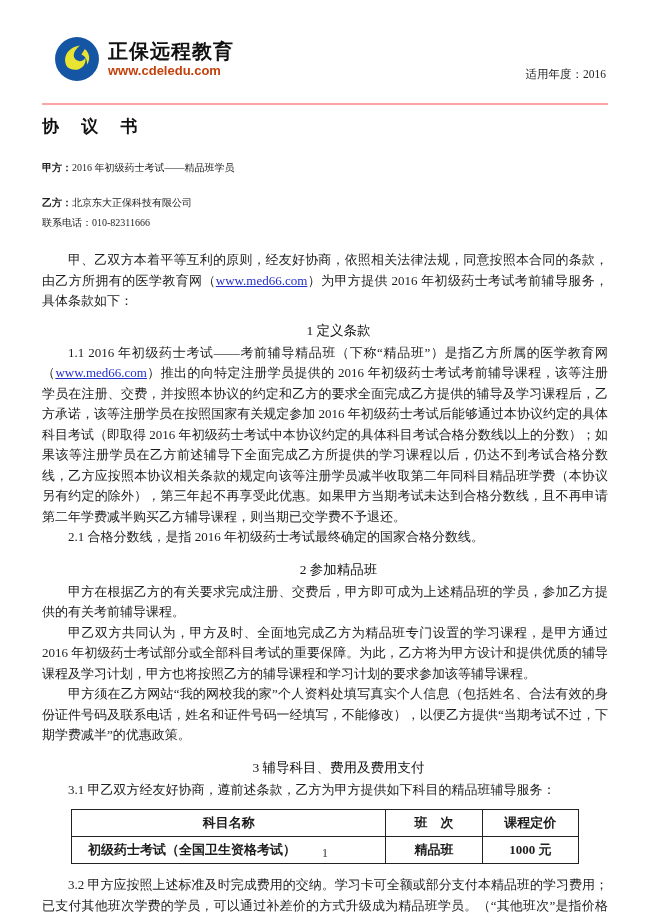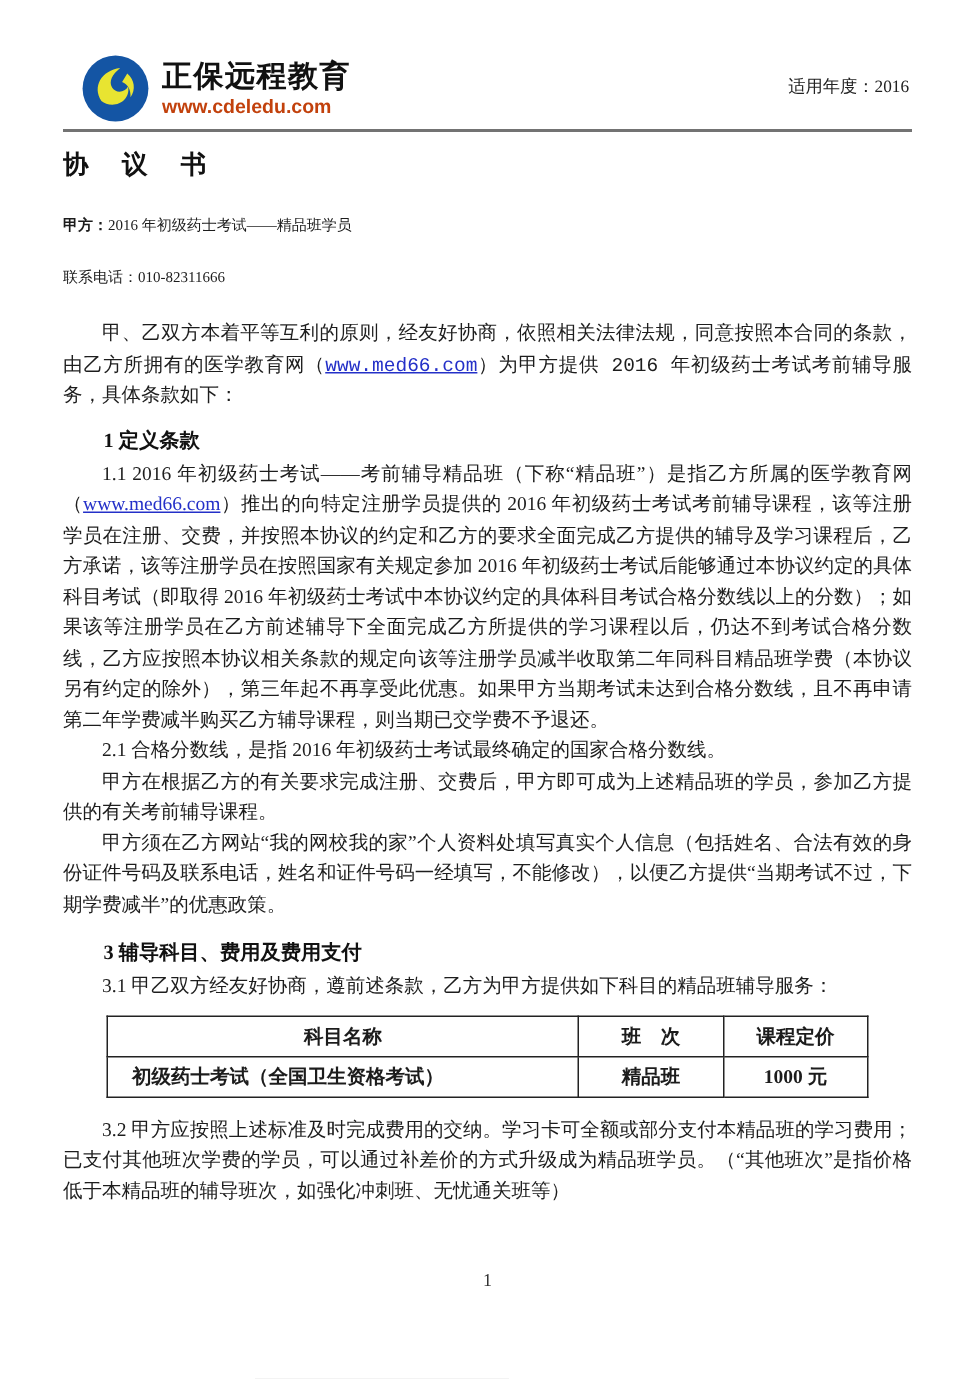--- a/index.html
+++ b/index.html
@@ -11,22 +11,22 @@
     box-sizing:border-box;
     padding:0 42px;
     font-family:"Liberation Serif","DejaVu Serif",serif;
     color:#1c1c1c;
     overflow:hidden;
   }
   
   .hdr{
     position:relative;
     padding-top:36px;
-    border-bottom:2px solid #737373;
-    padding-bottom:4px;
+    border-bottom:2px solid #fca5a5;
+    padding-bottom:21px;
   }
   .hdr-logo-row{display:flex;align-items:center;gap:8px;margin-left:12px;}
   .logo-mark{width:46px;height:46px;flex:0 0 auto;}
   .brand-col{display:flex;flex-direction:column;line-height:1.05;}
   .brand-name{
     font-family:"Liberation Sans","DejaVu Sans",sans-serif;
     font-weight:bold;font-size:20px;color:#111;letter-spacing:1px;
   }
   .brand-url{
     font-family:"Liberation Sans","DejaVu Sans",sans-serif;
@@ -48,24 +48,24 @@
   .parties{margin-top:20px;font-size:10px;line-height:20px;}
   .party-line{margin:0;}
   .party-a{margin-bottom:15px;}
   .party-label{font-weight:bold;}
   
   .para{
     font-size:13px;line-height:20.5px;
     text-align:justify;text-indent:2em;
     margin:0;color:#1d1d1d;
   }
-  .intro{margin-top:17px;font-family:Liberation Mono, monospace;}
+  .intro{margin-top:17px;}
   .sec-h{
-    font-weight:bold;font-size:13.5px;
-    text-indent:2em;margin:10px 0 3px 0;color:#111;
+    font-weight:normal;font-size:13.5px;
+    text-indent:2em;margin:10px 0 3px 0;color:#111;text-align:center;
   }
   .sec-h.gap{margin-top:13px;}
   a.doclink{color:#2430c8;text-decoration:underline;cursor:pointer;}
   
   table.fee{
     border-collapse:collapse;
     width:calc(100% - 58px);
     margin:9px auto 11px auto;
     font-size:13px;
     table-layout:fixed;
@@ -105,30 +105,33 @@
         <span class="brand-url">www.cdeledu.com</span>
       </div>
     </div>
     <span class="year-label">适用年度：2016</span>
   </div>
 
   <div class="doc-title">协 议 书</div>
 
   <div class="parties">
     <p class="party-line party-a"><span class="party-label">甲方：</span><span>2016 年初级药士考试——精品班学员</span></p>
+    <p class="party-line"><span class="party-label">乙方：</span><span>北京东大正保科技有限公司</span></p>
     <p class="party-line"><span>联系电话：</span><span>010-82311666</span></p>
   </div>
 
   <p class="para intro"><span>甲、乙双方本着平等互利的原则，经友好协商，依照相关法律法规，同意按照本合同的条款，由乙方所拥有的医学教育网（</span><a class="doclink">www.med66.com</a><span>）为甲方提供 2016 年初级药士考试考前辅导服务，具体条款如下：</span></p>
 
   <div class="sec-h">1 定义条款</div>
   <p class="para"><span>1.1 2016 年初级药士考试——考前辅导精品班（下称“精品班”）是指乙方所属的医学教育网（</span><a class="doclink">www.med66.com</a><span>）推出的向特定注册学员提供的 2016 年初级药士考试考前辅导课程，该等注册学员在注册、交费，并按照本协议的约定和乙方的要求全面完成乙方提供的辅导及学习课程后，乙方承诺，该等注册学员在按照国家有关规定参加 2016 年初级药士考试后能够通过本协议约定的具体科目考试（即取得 2016 年初级药士考试中本协议约定的具体科目考试合格分数线以上的分数）；如果该等注册学员在乙方前述辅导下全面完成乙方所提供的学习课程以后，仍达不到考试合格分数线，乙方应按照本协议相关条款的规定向该等注册学员减半收取第二年同科目精品班学费（本协议另有约定的除外），第三年起不再享受此优惠。如果甲方当期考试未达到合格分数线，且不再申请第二年学费减半购买乙方辅导课程，则当期已交学费不予退还。</span></p>
   <p class="para">2.1 合格分数线，是指 2016 年初级药士考试最终确定的国家合格分数线。</p>
 
+  <div class="sec-h gap">2  参加精品班</div>
   <p class="para">甲方在根据乙方的有关要求完成注册、交费后，甲方即可成为上述精品班的学员，参加乙方提供的有关考前辅导课程。</p>
+  <p class="para">甲乙双方共同认为，甲方及时、全面地完成乙方为精品班专门设置的学习课程，是甲方通过 2016 年初级药士考试部分或全部科目考试的重要保障。为此，乙方将为甲方设计和提供优质的辅导课程及学习计划，甲方也将按照乙方的辅导课程和学习计划的要求参加该等辅导课程。</p>
   <p class="para">甲方须在乙方网站“我的网校我的家”个人资料处填写真实个人信息（包括姓名、合法有效的身份证件号码及联系电话，姓名和证件号码一经填写，不能修改），以便乙方提供“当期考试不过，下期学费减半”的优惠政策。</p>
 
   <div class="sec-h gap">3 辅导科目、费用及费用支付</div>
   <p class="para">3.1 甲乙双方经友好协商，遵前述条款，乙方为甲方提供如下科目的精品班辅导服务：</p>
 
   <table class="fee">
     <colgroup>
         <col class="col-subject">
         <col class="col-class">
         <col class="col-price">

